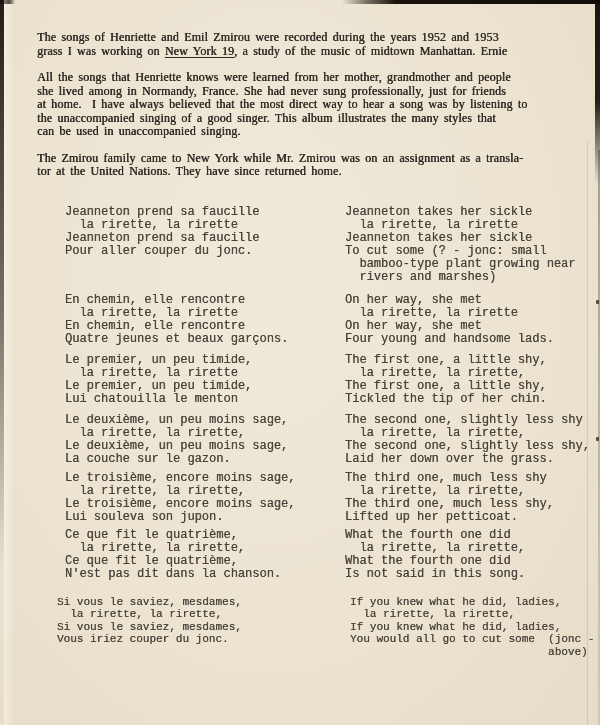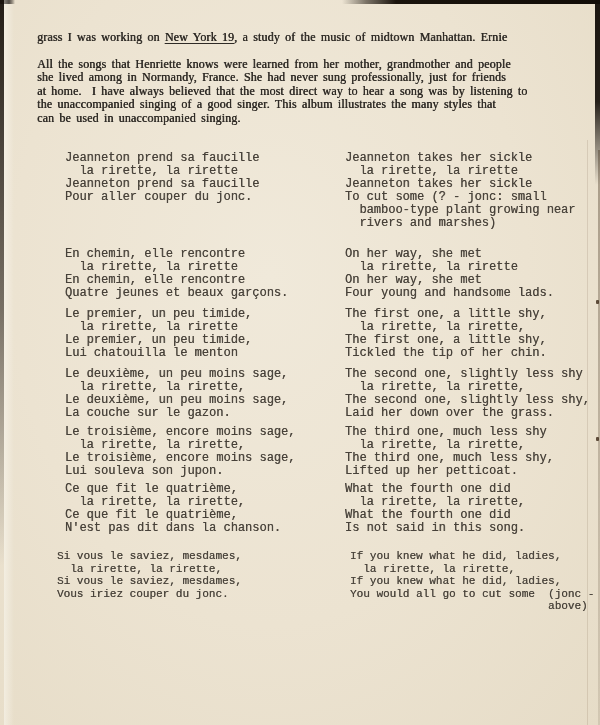--- a/index.html
+++ b/index.html
@@ -76,48 +76,51 @@
     font-family: "Liberation Mono", monospace;
     color: #474139;
     font-size: 12px;
     line-height: 13px;
     text-shadow: 0.3px 0 0 rgba(71,65,57,.7);
   }
   .row { display: flex; }
   .cell { white-space: pre; }
   .cell-left { width: 280px; flex: 0 0 280px; }
   .cell-right { flex: 1; }
-  .m-r1 { margin-bottom: 18px; }
+  .m-r1 { margin-bottom: 10px; }
   .m-r2 { margin-bottom: 8px; }
   .m-r3 { margin-bottom: 8px; align-items: flex-end; }
   .m-r4 { margin-bottom: 6px; }
   .m-r5 { margin-bottom: 5px; }
   .m-r6 { margin-bottom: 15px; }
   .row-small .cell { font-size: 11px; line-height: 12.5px; }
   .row-small .cell-left { margin-left: -8px; width: 288px; flex-basis: 288px; }
   .row-small .cell-right { padding-left: 5px; }
 </style>
 </head>
 <body>
 
 <div class="scan">
 
   <div class="content">
 
     <div class="intro">
       <div class="para">
+        <div class="pline">The songs of Henriette and Emil Zmirou were recorded during the years 1952 and 1953</div>
         <div class="pline"><span>grass I was working on </span><span class="u">New York 19</span><span>, a study of the music of midtown Manhattan. Ernie</span></div>
       </div>
 
       <div class="para pline">All the songs that Henriette knows were learned from her mother, grandmother and people
 she lived among in Normandy, France. She had never sung professionally, just for friends
 at home.  I have always believed that the most direct way to hear a song was by listening to
 the unaccompanied singing of a good singer. This album illustrates the many styles that
 can be used in unaccompanied singing.</div>
 
+      <div class="para-tight pline">The Zmirou family came to New York while Mr. Zmirou was on an assignment as a transla-
+tor at the United Nations. They have since returned home.</div>
 
     </div>
 
     <div class="lyrics">
 
       <div class="row m-r1">
         <div class="cell cell-left">Jeanneton prend sa faucille
   la rirette, la rirette
 Jeanneton prend sa faucille
 Pour aller couper du jonc.</div>

